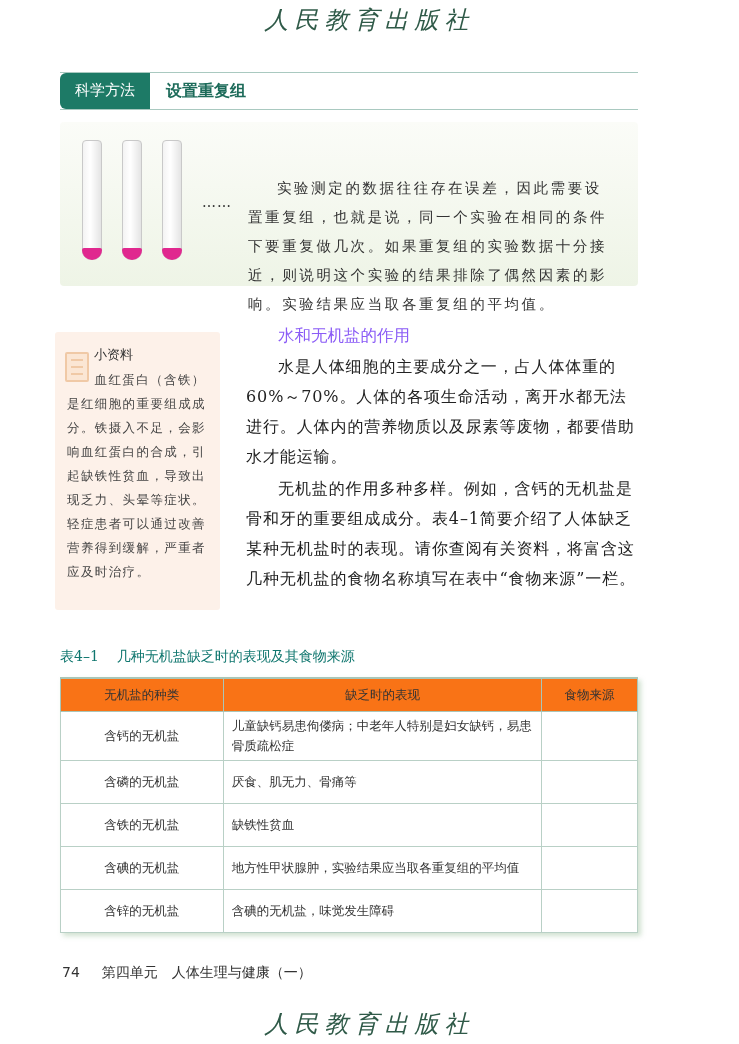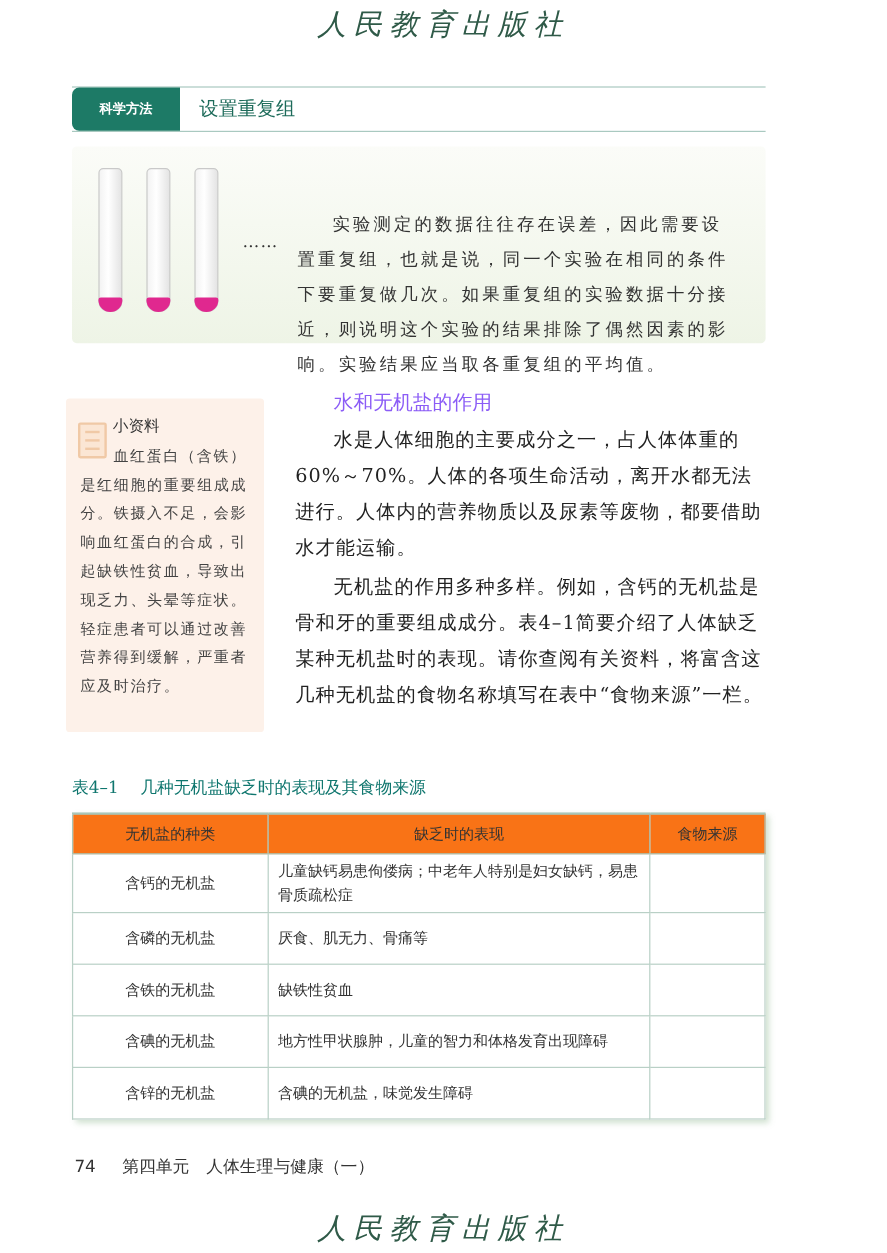--- a/index.html
+++ b/index.html
@@ -16,26 +16,26 @@
   .pub-bottom { top: 1008px; }
 
   .method-header {
     position: absolute; left: 60px; top: 72px; width: 578px; height: 36px;
     border-top: 1px solid #a9c9c0; border-bottom: 1px solid #a9c9c0;
     display: flex; align-items: center;
   }
   .method-tag {
     background: #1d7a66; color: #fff; height: 36px; width: 90px;
     display: flex; align-items: center; justify-content: center;
-    font-family: "DejaVu Sans", sans-serif; font-size: 11px; font-weight: bold;
+    font-family: "DejaVu Sans", sans-serif; font-size: 15px; font-weight: normal;
     border-radius: 6px 0 0 6px; margin-top: -1px; text-align: center;
   }
   .method-title {
     margin-left: 16px; font-family: "DejaVu Sans", sans-serif; font-size: 16px;
-    color: #1d6b5a; font-weight: normal;
+    color: #1d6b5a; font-weight: bold;
   }
 
   .method-box {
     position: absolute; left: 60px; top: 122px; width: 578px; height: 164px;
     background: linear-gradient(180deg, #fbfcf8 0%, #eef4e6 100%);
     border-radius: 4px;
   }
   .tube {
     position: absolute; top: 18px; width: 18px; height: 118px;
     border: 1px solid #c9c9c9; border-radius: 4px 4px 9px 9px;
@@ -178,21 +178,21 @@
         <td class="symp">厌食、肌无力、骨痛等</td>
         <td></td>
       </tr>
       <tr>
         <td class="kind">含铁的无机盐</td>
         <td class="symp">缺铁性贫血</td>
         <td></td>
       </tr>
       <tr>
         <td class="kind">含碘的无机盐</td>
-        <td class="symp">地方性甲状腺肿，儿童的智力和体格发育出现障碍</td>
+        <td class="symp">地方性甲状腺肿，实验结果应当取各重复组的平均值</td>
         <td></td>
       </tr>
       <tr>
         <td class="kind">含锌的无机盐</td>
         <td class="symp">含碘的无机盐，味觉发生障碍</td>
         <td></td>
       </tr>
     </tbody>
   </table>
 </div>

